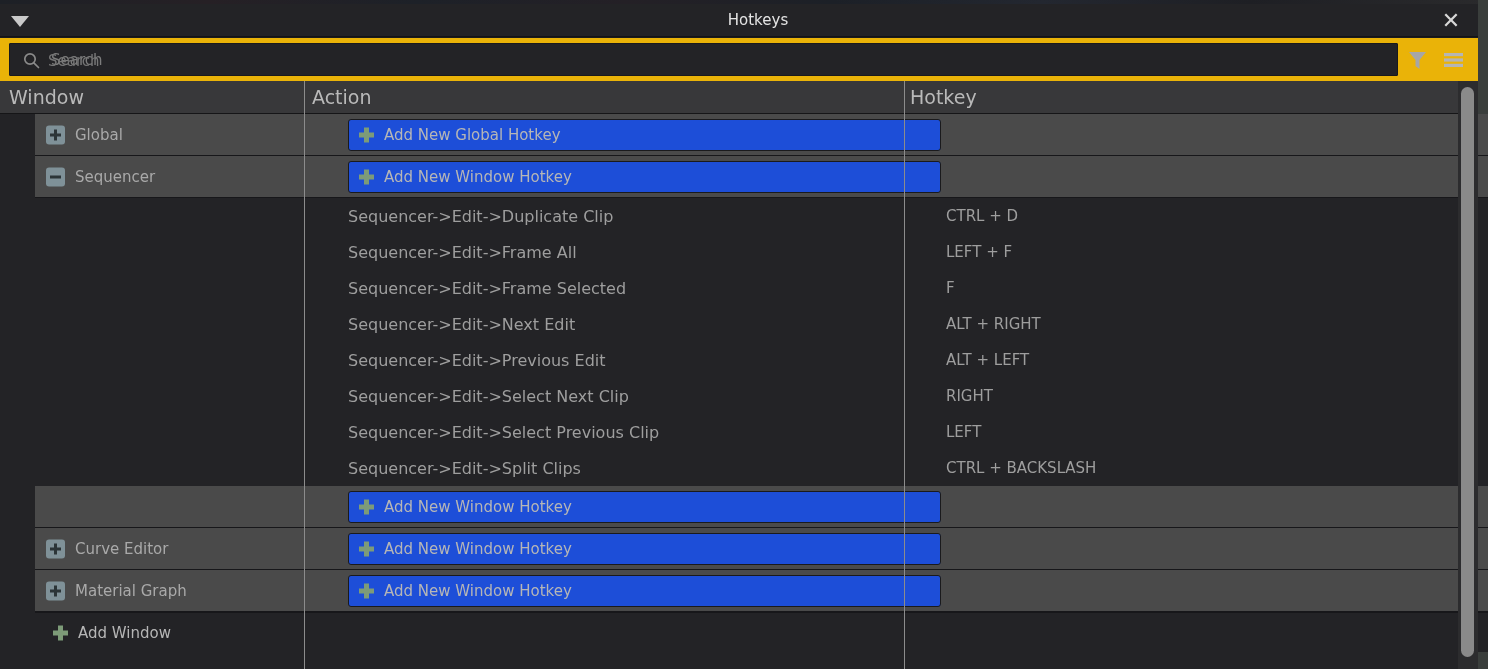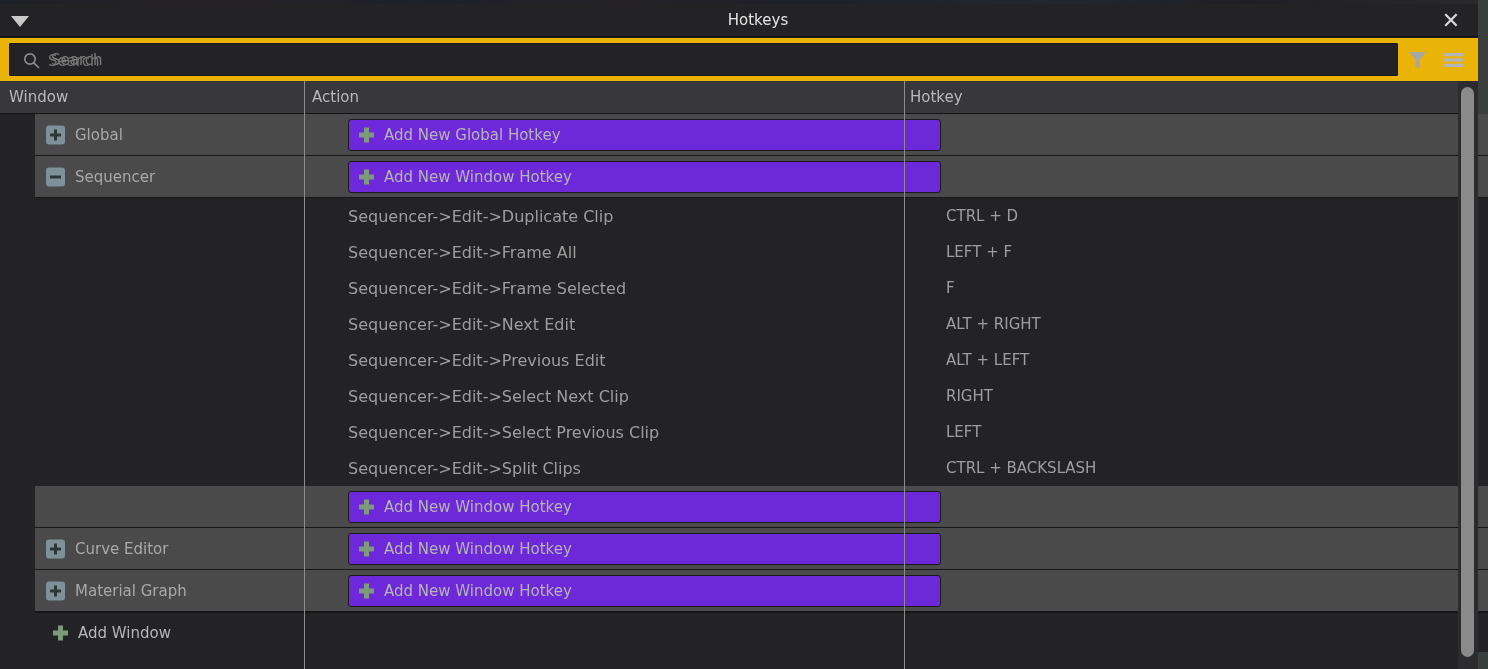--- a/index.html
+++ b/index.html
@@ -77,21 +77,21 @@
   .table {
     position: absolute; left: 0; top: 81px; width: 1478px; height: 588px;
     background: #232326;
   }
   .colhead {
     position: absolute; left: 0; top: 0; width: 1478px; height: 33px;
     background: #38383a; border-bottom: 1px solid #151517;
   }
   .colhead span {
     position: absolute; top: 0; height: 33px; line-height: 33px;
-    color: #b9b9b9; font-size: 15px;
+    color: #b9b9b9; font-size: 19px;
   }
   .ch-window { left: 9px; }
   .ch-action { left: 312px; }
   .ch-hotkey { left: 910px; }
 
   .vdiv1 { position:absolute; left:304px; top:0; width:1px; height:588px; background:#8c8c8c; z-index: 5;}
   .vdiv2 { position:absolute; left:904px; top:0; width:1px; height:588px; background:#8c8c8c; z-index: 5;}
 
   .rows { position: absolute; left: 0; top: 33px; width: 1478px; height: 555px; padding-left: 35px; }
 
@@ -117,21 +117,21 @@
     left: 8px; top: 4px; width: 3px; height: 11px;
   }
   .win-label {
     position: absolute; left: 40px; top: 50%; transform: translateY(-50%);
     color: #a9a9a9; font-size: 15px;
   }
 
   .addbtn {
     position: absolute; left: 8px; top: 50%; transform: translateY(-50%);
     width: 593px; height: 32px;
-    background: #6d28d9; border: 1px solid #1a1a1c; border-radius: 3px;
+    background: #1d4ed8; border: 1px solid #1a1a1c; border-radius: 3px;
     cursor: pointer;
   }
   .addbtn .plusicon {
     position: absolute; left: 10px; top: 50%; transform: translateY(-50%);
     width: 15px; height: 15px;
   }
   .addbtn .plusicon::before, .addbtn .plusicon::after {
     content:""; position:absolute; background:#7d9b78;
   }
   .addbtn .plusicon::before { left:0; top:5px; width:15px; height:5px; }

